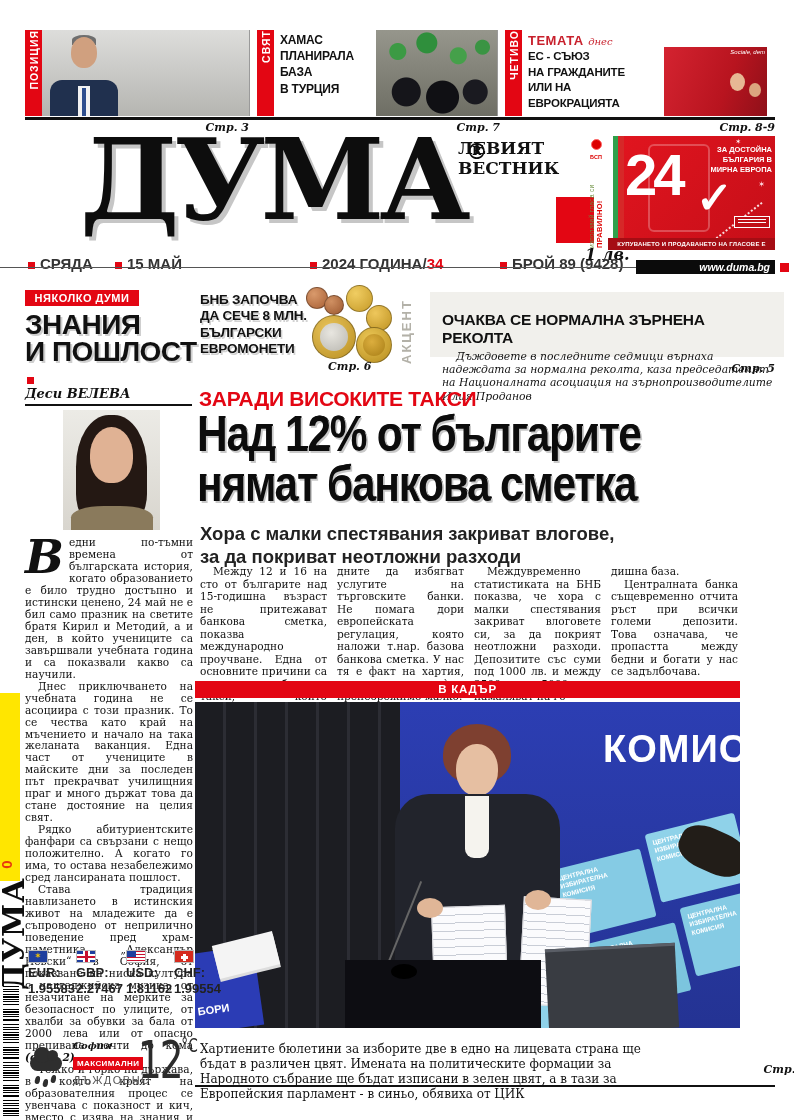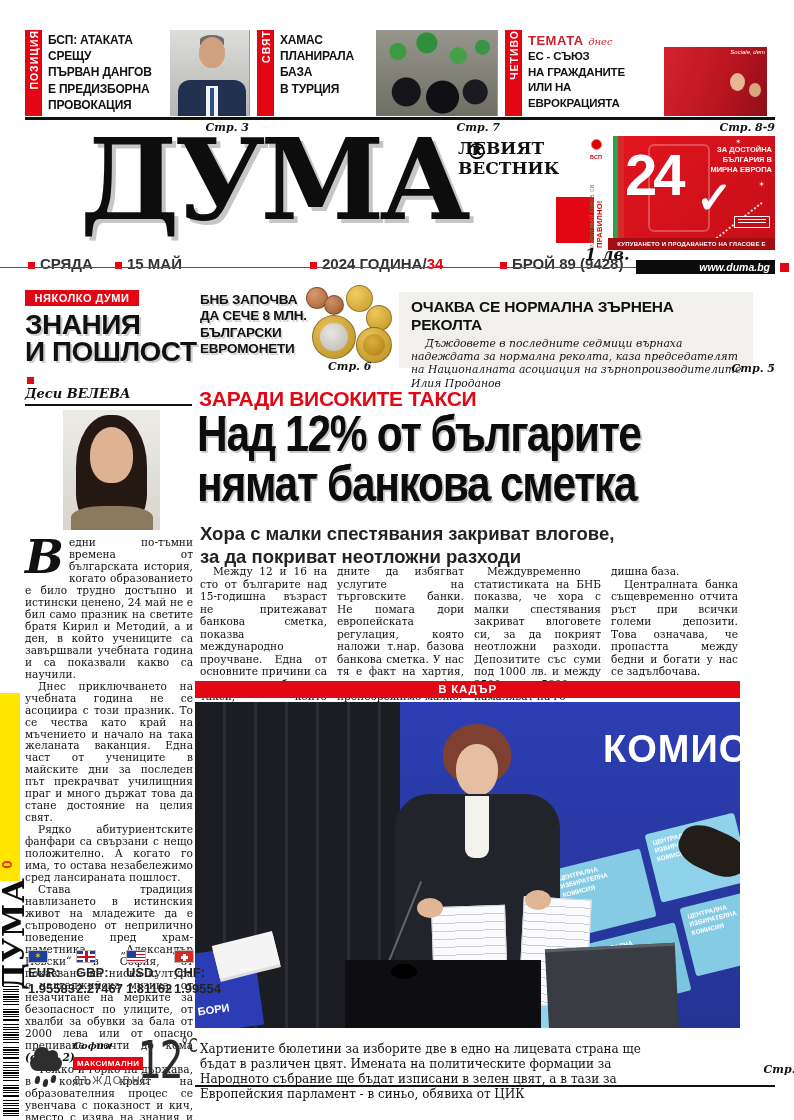--- a/index.html
+++ b/index.html
@@ -163,21 +163,21 @@
   .cn3{left:46px;top:0;width:27px;height:27px;background:radial-gradient(circle at 35% 30%,#f0cd62,#c69a28);}
   .cn4{left:66px;top:20px;width:26px;height:26px;background:radial-gradient(circle at 35% 30%,#eec75c,#bf9322);}
   .cn5{left:12px;top:30px;width:44px;height:44px;background:radial-gradient(circle at 38% 32%,#e8c35a,#b98f22);}
   .cn5::after{content:"";position:absolute;left:7px;top:7px;width:28px;height:28px;border-radius:50%;
               background:radial-gradient(circle at 40% 35%,#e8e6e0,#b9b7b0);}
   .cn6{left:56px;top:42px;width:36px;height:36px;background:radial-gradient(circle at 38% 32%,#ecc756,#b68c1e);}
   .cn6::after{content:"";position:absolute;left:6px;top:6px;width:22px;height:22px;border-radius:50%;
               background:radial-gradient(circle at 40% 35%,#dcae3e,#a87e16);}
   .bnb-page{left:328px;top:360px;}
   .akc-label{left:399px;top:294px;height:70px;color:#b3b1a8;font-weight:bold;font-size:13px;letter-spacing:2px;}
-  .akc-box{left:399px;top:292px;width:354px;height:76px;background:#f1f0ec;box-sizing:border-box;padding:6px 10px 0 12px;}
+  .akc-box{left:430px;top:292px;width:354px;height:65px;background:#f1f0ec;box-sizing:border-box;padding:19px 10px 0 12px;}
   .akc-title{font-size:15.5px;font-weight:900;letter-spacing:-0.2px;}
   .akc-text{font-family:"DejaVu Serif",serif;font-style:italic;font-size:10.8px;line-height:1.22;margin-top:3px;text-indent:14px;}
   .akc-page{left:730px;top:362px;width:45px;text-align:right;}
 
   
   .kicker{left:199px;top:387px;font-size:21px;font-weight:900;color:#e30613;letter-spacing:-0.3px;}
   .headline{left:197px;top:410px;width:640px;font-size:50px;font-weight:900;line-height:0.99;
             letter-spacing:-1.5px;color:#0c0c0c;transform:scaleX(0.85);transform-origin:left top;
             text-shadow:2px 2px 0 #c9c9c9, 1px 0 0 #0c0c0c;}
   .subhead{left:200px;top:523px;width:460px;font-size:18.5px;font-weight:bold;color:#222;line-height:1.22;}
@@ -226,24 +226,20 @@
   .bottomrule{left:195px;top:1085px;width:580px;height:2px;background:#111;}
 </style>
 </head>
 <body>
 
 <div class="page">
 
   <div class="abs teasers">
     <div class="teaser t1">
       <div class="vtag"><span class="vert">ПОЗИЦИЯ</span></div>
-      <div class="ttl pre" style="width:118px;">БСП: АТАКАТА СРЕЩУ
-ПЪРВАН ДАНГОВ
-Е ПРЕДИЗБОРНА
-ПРОВОКАЦИЯ</div>
       <div class="tphoto ph-man">
         <div class="hairm"></div>
         <div class="head"></div>
         <div class="suit"></div>
         <div class="shirt"></div>
         <div class="tie"></div>
       </div>
     </div>
     <div class="teaser t2">
       <div class="vtag"><span class="vert">СВЯТ</span></div>

